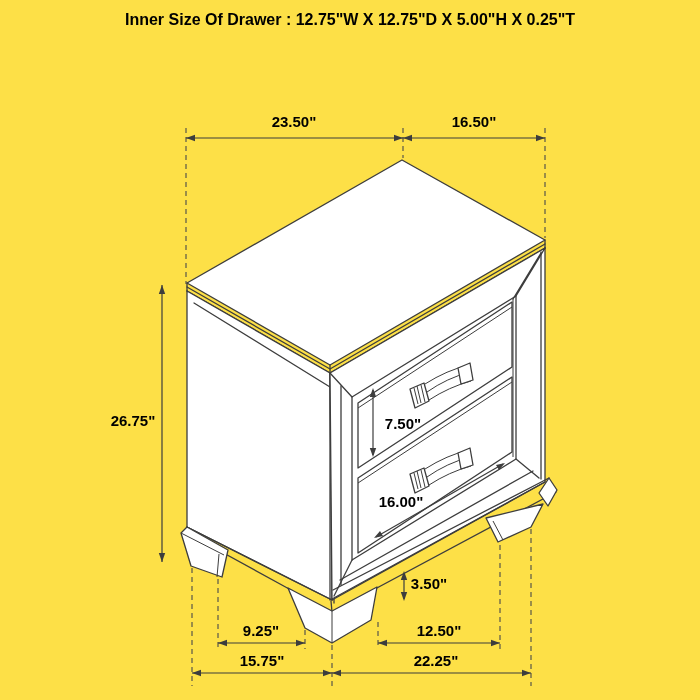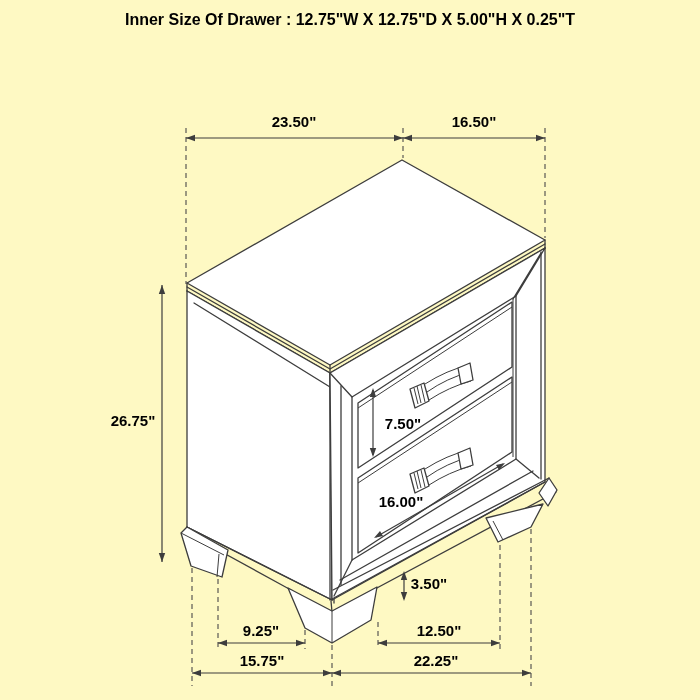--- a/index.html
+++ b/index.html
@@ -1,16 +1,16 @@
 <!DOCTYPE html>
 <html><head>
 <meta charset="utf-8">
 <style>
   html,body{margin:0;padding:0;background:#ffffff;}
-  #stage{position:relative;width:700px;height:700px;background:#fef9c3;overflow:hidden;
+  #stage{position:relative;width:700px;height:700px;background:#fde047;overflow:hidden;
          font-family:"Liberation Sans",sans-serif;}
   svg{display:block;}
   .ln{fill:none;stroke:#3d3d3d;stroke-width:1.3;stroke-linejoin:round;stroke-linecap:round;}
   .thin{fill:none;stroke:#3d3d3d;stroke-width:1;stroke-linejoin:round;}
   .wht{fill:#ffffff;stroke:#3d3d3d;stroke-width:1.3;stroke-linejoin:round;}
   .dash{fill:none;stroke:#4a4a4a;stroke-width:1.1;stroke-dasharray:5 4;}
   .dim{fill:none;stroke:#3d3d3d;stroke-width:1.2;}
   .arr{fill:#3d3d3d;stroke:none;}
   .dtxt{font:bold 15px "Liberation Sans",sans-serif;fill:#000000;}
   .ttl{font:bold 16px "Liberation Sans",sans-serif;fill:#000000;}

